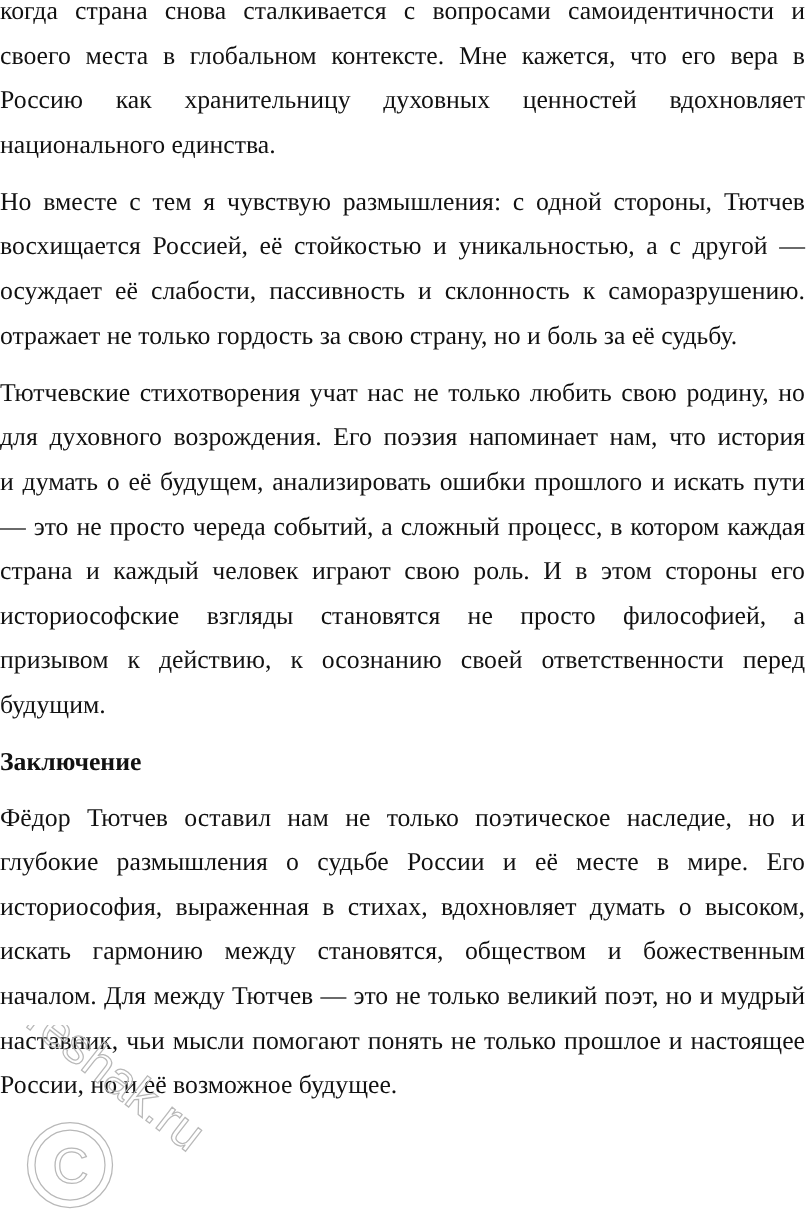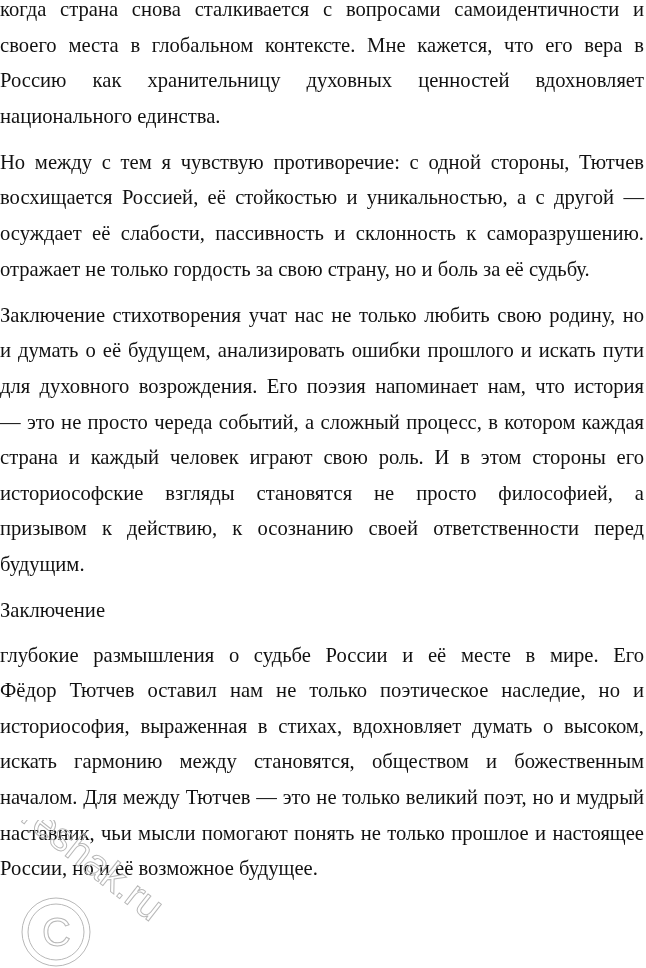--- a/index.html
+++ b/index.html
@@ -32,21 +32,21 @@
       white-space: nowrap;
       text-align: justify;
       text-align-last: justify;
       width: 644px;
     }
     .line.last {
       text-align: center;
       text-align-last: left;
     }
     .heading {
-      font-weight: normal;
+      font-weight: bold;
       font-size: 20.6px;
       line-height: 35.6px;
       height: 35.6px;
       margin: 1px 0 9px 0;
     }
     .watermark {
       position: absolute;
       left: -6px;
       top: 820px;
       width: 190px;
@@ -60,42 +60,42 @@
 <div class="page">
 
   <div class="para">
     <span class="line">когда страна снова сталкивается с вопросами самоидентичности и</span>
     <span class="line">своего места в глобальном контексте. Мне кажется, что его вера в</span>
     <span class="line">Россию как хранительницу духовных ценностей вдохновляет</span>
     <span class="line last">национального единства.</span>
   </div>
 
   <div class="para">
-    <span class="line">Но между с тем я чувствую противоречие: с одной стороны, Тютчев</span>
+    <span class="line">Но вместе с тем я чувствую размышления: с одной стороны, Тютчев</span>
     <span class="line">восхищается Россией, её стойкостью и уникальностью, а с другой —</span>
     <span class="line">осуждает её слабости, пассивность и склонность к саморазрушению.</span>
     <span class="line last">отражает не только гордость за свою страну, но и боль за её судьбу.</span>
   </div>
 
   <div class="para">
-    <span class="line">Заключение стихотворения учат нас не только любить свою родину, но</span>
+    <span class="line">Тютчевские стихотворения учат нас не только любить свою родину, но</span>
+    <span class="line">для духовного возрождения. Его поэзия напоминает нам, что история</span>
     <span class="line">и думать о её будущем, анализировать ошибки прошлого и искать пути</span>
-    <span class="line">для духовного возрождения. Его поэзия напоминает нам, что история</span>
     <span class="line">— это не просто череда событий, а сложный процесс, в котором каждая</span>
     <span class="line">страна и каждый человек играют свою роль. И в этом стороны его</span>
     <span class="line">историософские взгляды становятся не просто философией, а</span>
     <span class="line">призывом к действию, к осознанию своей ответственности перед</span>
     <span class="line last">будущим.</span>
   </div>
 
   <div class="heading">Заключение</div>
 
   <div class="para">
+    <span class="line">Фёдор Тютчев оставил нам не только поэтическое наследие, но и</span>
     <span class="line">глубокие размышления о судьбе России и её месте в мире. Его</span>
-    <span class="line">Фёдор Тютчев оставил нам не только поэтическое наследие, но и</span>
     <span class="line">историософия, выраженная в стихах, вдохновляет думать о высоком,</span>
     <span class="line">искать гармонию между становятся, обществом и божественным</span>
     <span class="line">началом. Для между Тютчев — это не только великий поэт, но и мудрый</span>
     <span class="line">наставник, чьи мысли помогают понять не только прошлое и настоящее</span>
     <span class="line last">России, но и её возможное будущее.</span>
   </div>
 
 </div>
 
 <svg class="watermark" viewBox="0 0 190 160" xmlns="http://www.w3.org/2000/svg">

